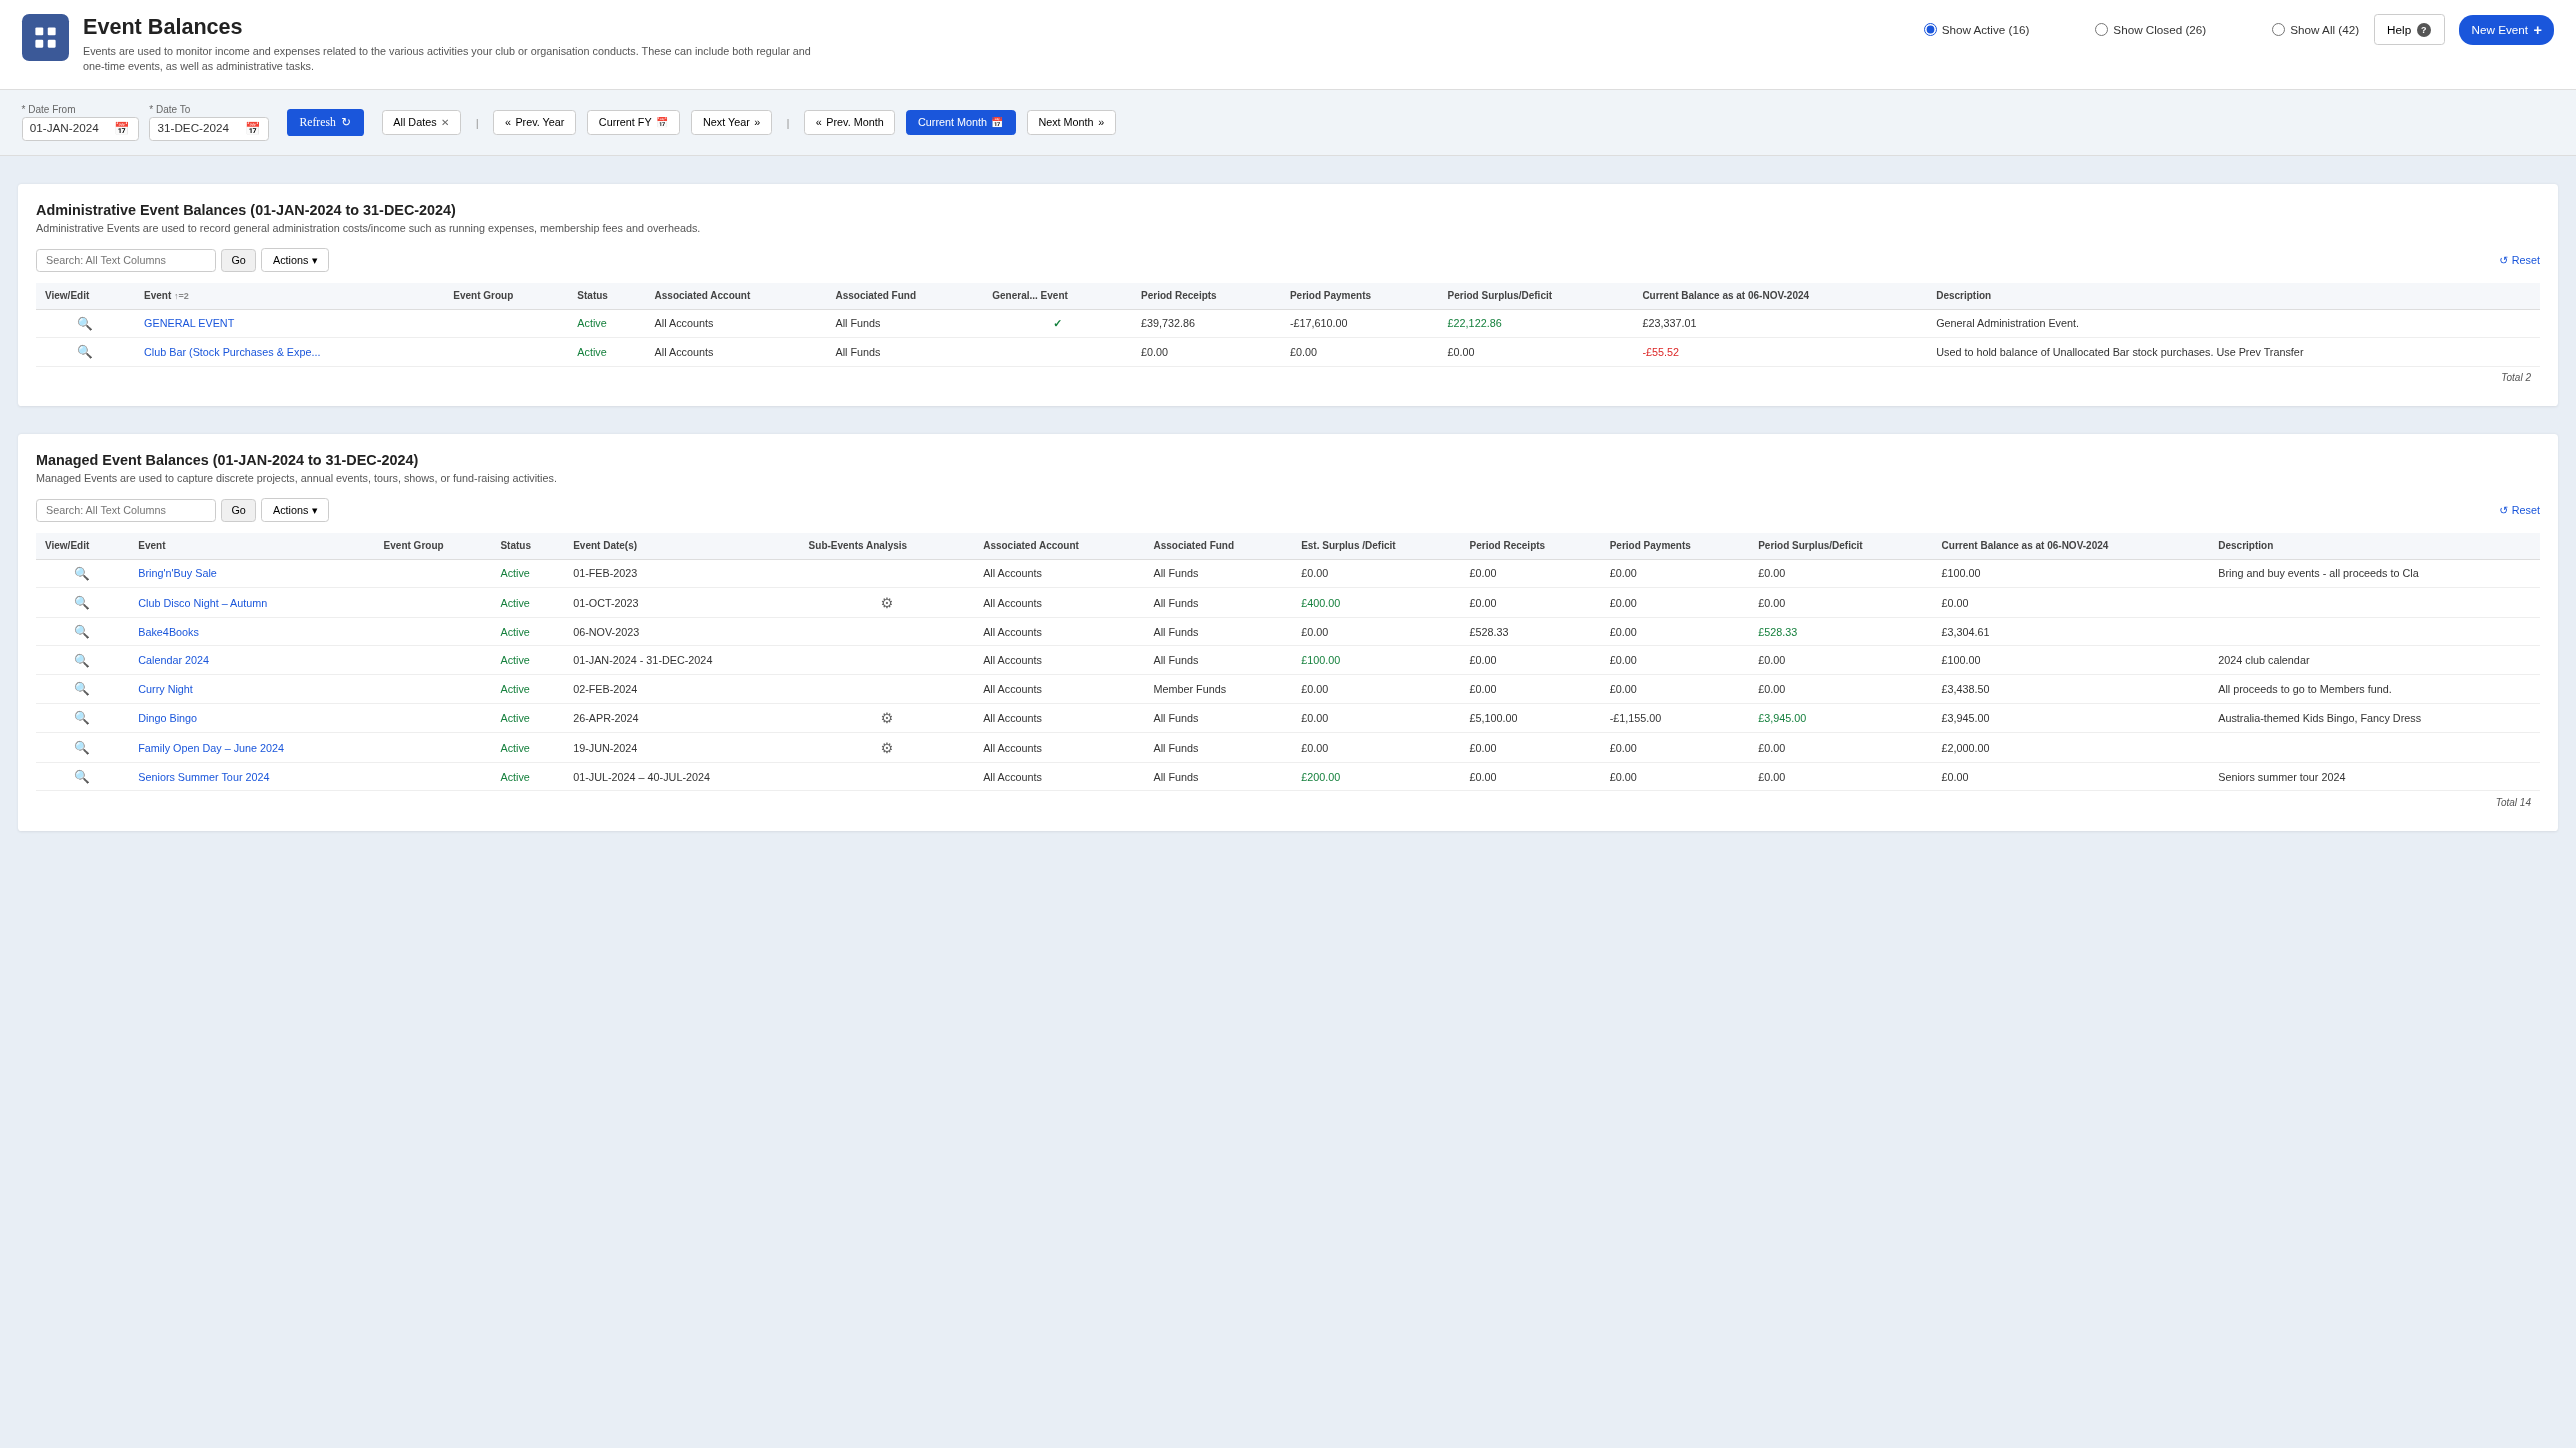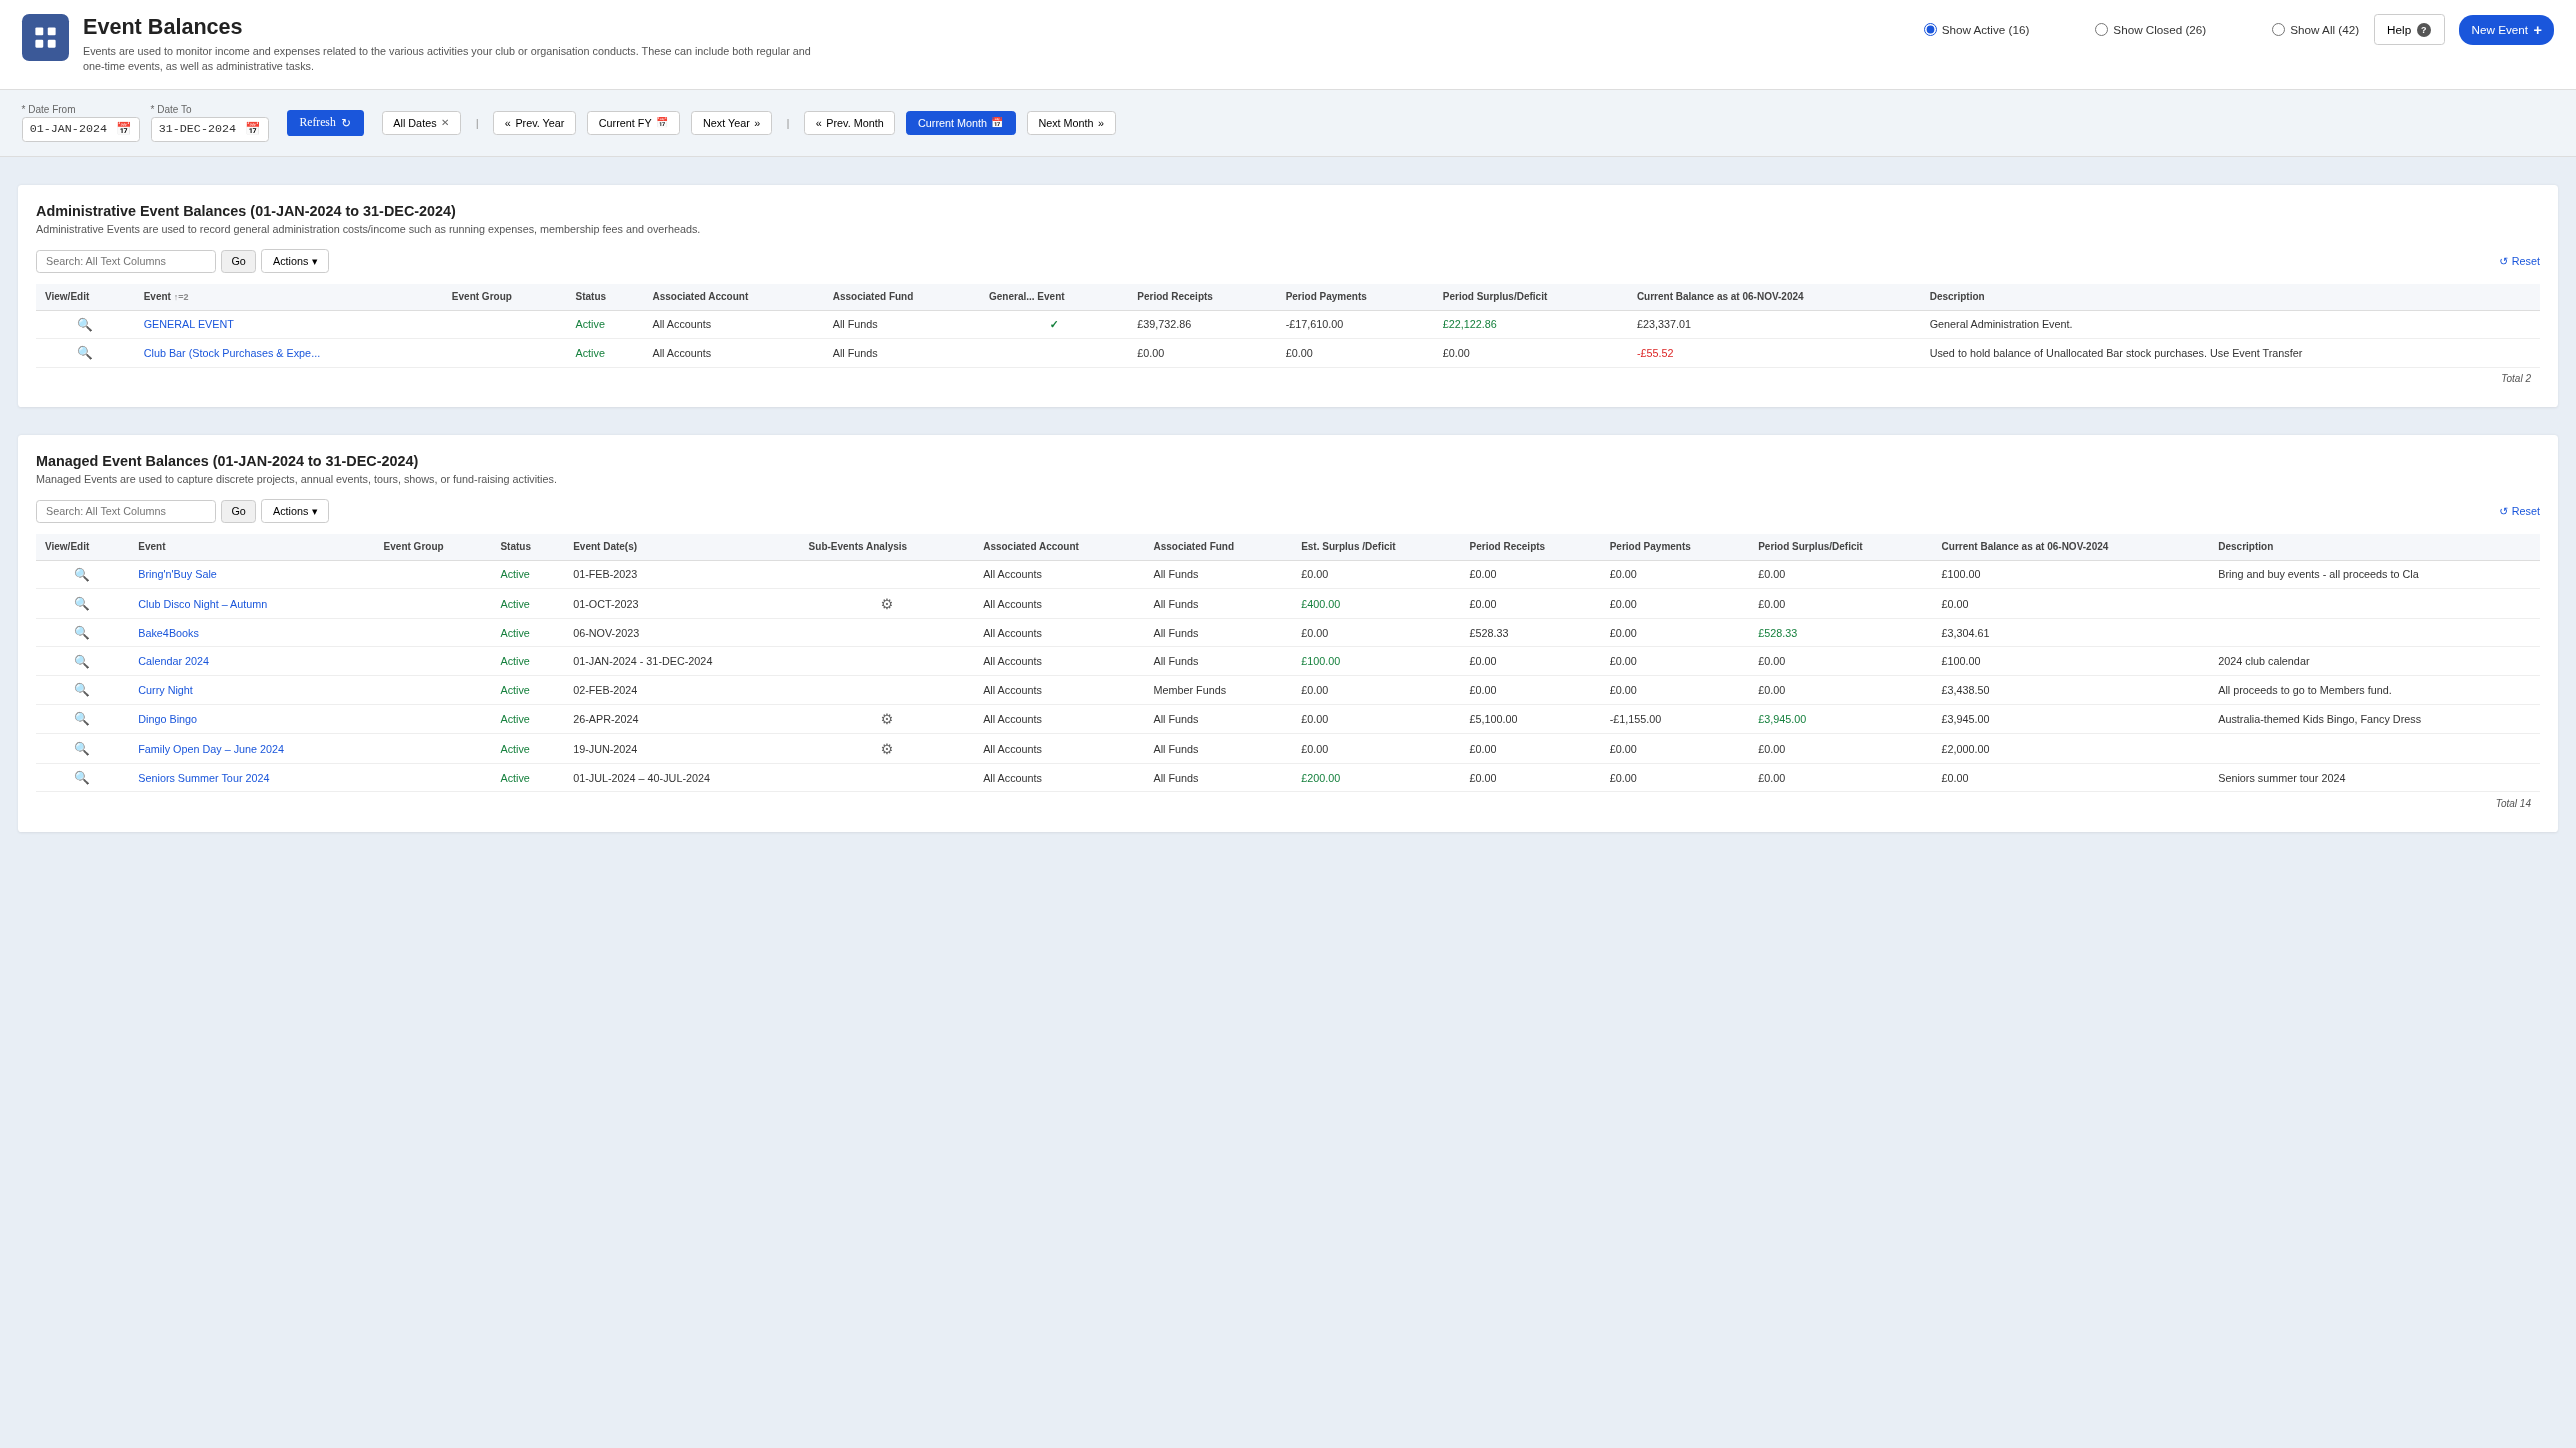--- a/index.html
+++ b/index.html
@@ -15,21 +15,21 @@
     .radio-group { display: flex; align-items: center; gap: 18px; }
     .radio-item { display: flex; align-items: center; gap: 5px; font-size: 11.7px; margin-left: 48px; }
     .radio-item input[type=radio] { accent-color: #1a56db; }
     .btn-help { background: white; border: 0.9px solid #ccc; border-radius: 3.6px; padding: 7.2px 12.6px; cursor: pointer; font-size: 11.7px; display: flex; align-items: center; gap: 5.4px; }
     .btn-new-event { background: #1a56db; color: white; border: none; border-radius: 14px; padding: 7.2px 12.6px; cursor: pointer; font-size: 11.7px; display: flex; align-items: center; gap: 5.4px; }
     .question-circle { display: inline-flex; align-items: center; justify-content: center; width: 14.4px; height: 14.4px; border-radius: 50%; background: #555; color: white; font-size: 9px; font-weight: bold; }
 
     .filter-bar { background: #f0f4f8; padding: 14.4px 21.6px; display: flex; align-items: center; gap: 10.8px; border-bottom: 0.9px solid #ddd; }
     .date-label { font-size: 10px; color: #666; display: block; margin-bottom: 1.8px; }
     .date-input-wrap { display: flex; flex-direction: column; }
-    .date-input { display: flex; align-items: center; gap: 9px; background: white; border: 0.9px solid #ccc; border-radius: 3.6px; padding: 3.6px 7.2px; font-size: 11.7px; font-family: Liberation Mono, monospace; }
+    .date-input { display: flex; align-items: flex-start; gap: 16px; background: white; border: 0.9px solid #ccc; border-radius: 3.6px; padding: 3.6px 7.2px; font-size: 11.7px; }
     .date-input span.cal-icon { color: #555; font-size: 12.6px; cursor: pointer; }
     .btn-refresh { background: #1a56db; color: white; border: none; border-radius: 3.6px; padding: 6.3px 12.6px; cursor: pointer; font-size: 11.7px; display: flex; align-items: center; gap: 5.4px; margin: 0 7.2px; font-family: Liberation Serif, serif; }
     .filter-btn { background: white; border: 0.9px solid #ccc; border-radius: 3.6px; padding: 5.4px 10.8px; cursor: pointer; font-size: 10.8px; display: flex; align-items: center; gap: 4.5px; white-space: nowrap; }
     .filter-separator { color: #999; margin: 0 3.6px; }
     .filter-btn .x-icon { color: #666; font-size: 10px; }
     .current-btn { background: #1a56db; color: white; border: 0.9px solid #1a56db; border-radius: 3.6px; padding: 5.4px 10.8px; cursor: pointer; font-size: 10.8px; display: flex; align-items: center; gap: 4.5px; white-space: nowrap; }
 
     .section { background: white; margin: 28px 18px; border-radius: 3.6px; padding: 18px; box-shadow: 0 0.9px 2.7px rgba(0,0,0,0.08); }
     .section-title { font-size: 14.4px; font-weight: bold; color: #222; margin-bottom: 3.6px; }
     .section-desc { font-size: 10.8px; color: #555; margin-bottom: 14.4px; }
@@ -217,21 +217,21 @@
     </td>
     <td></td>
     <td class="status-active">Active</td>
     <td>All Accounts</td>
     <td>All Funds</td>
     <td style="text-align:center;"></td>
     <td>£0.00</td>
     <td>£0.00</td>
     <td class="amount-zero">£0.00</td>
     <td class="amount-negative">-£55.52</td>
-    <td>Used to hold balance of Unallocated Bar stock purchases. Use Event Transfer</td>
+    <td>Used to hold balance of Unallocated Bar stock purchases. Use Prev Transfer</td>
   </tr>
       </tbody>
   </table>
   <div class="total-row">Total 2</div>
 </div>
 
 <div class="section">
   <div class="section-title">Managed Event Balances (01-JAN-2024 to 31-DEC-2024)</div>
   <div class="section-desc">Managed Events are used to capture discrete projects, annual events, tours, shows, or fund-raising activities.</div>
 

